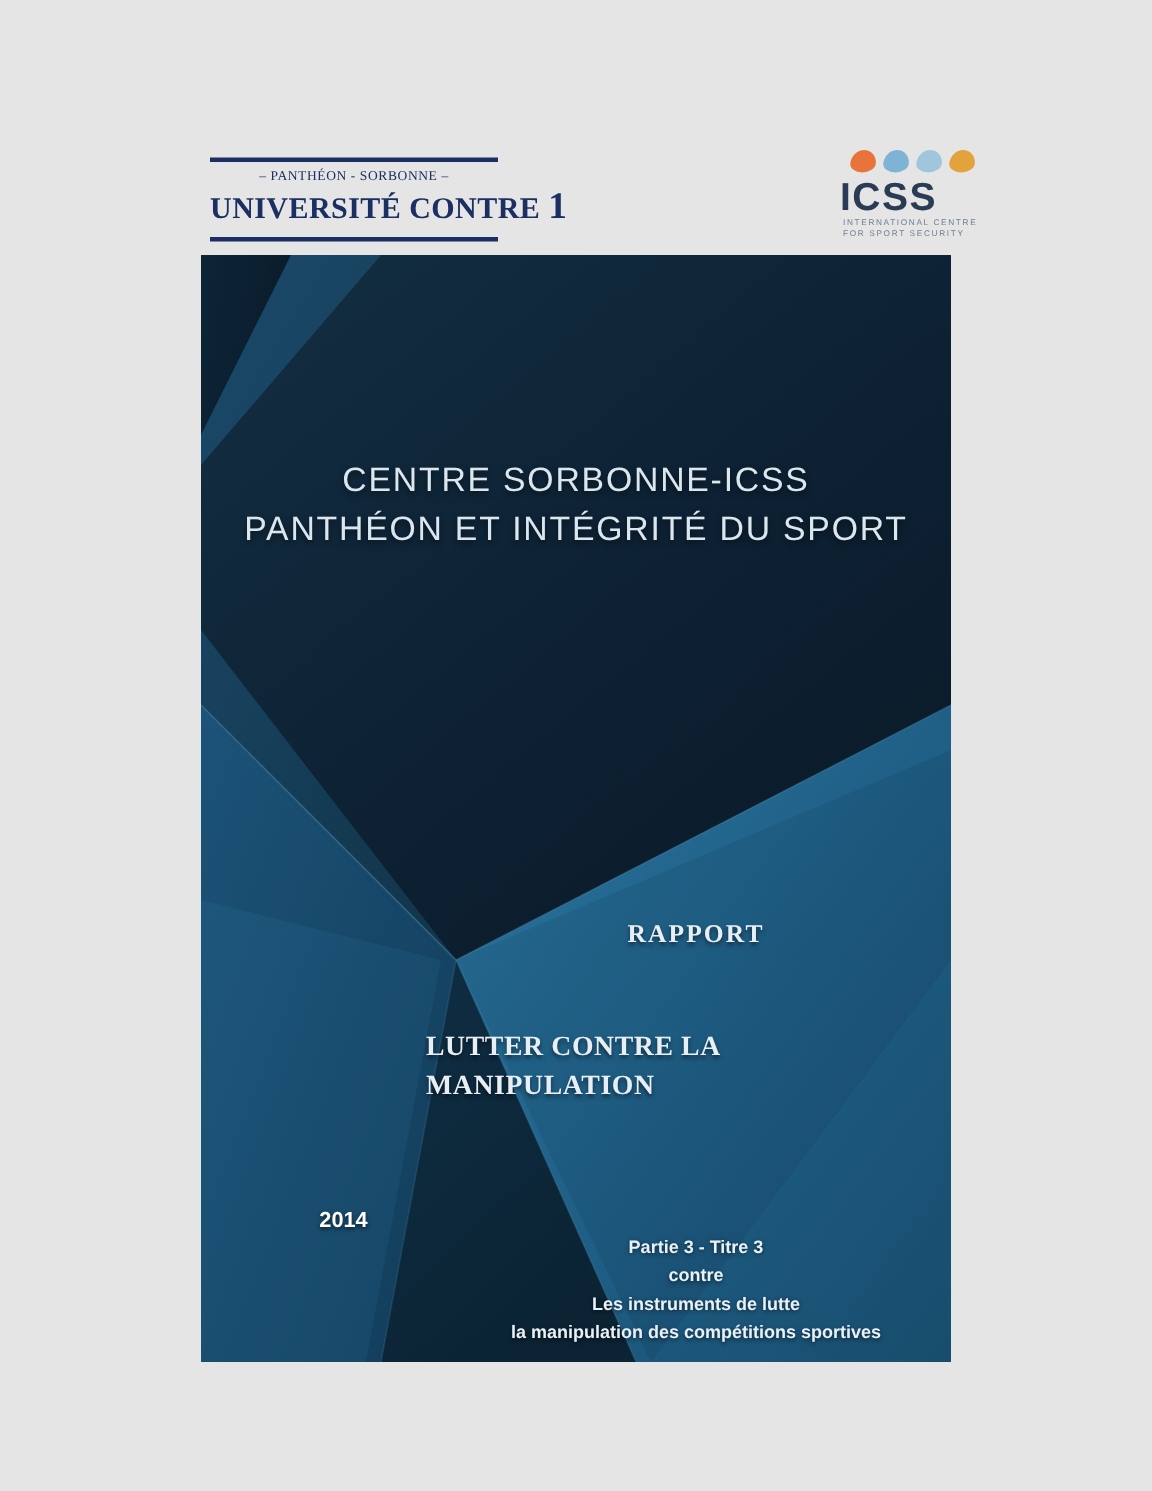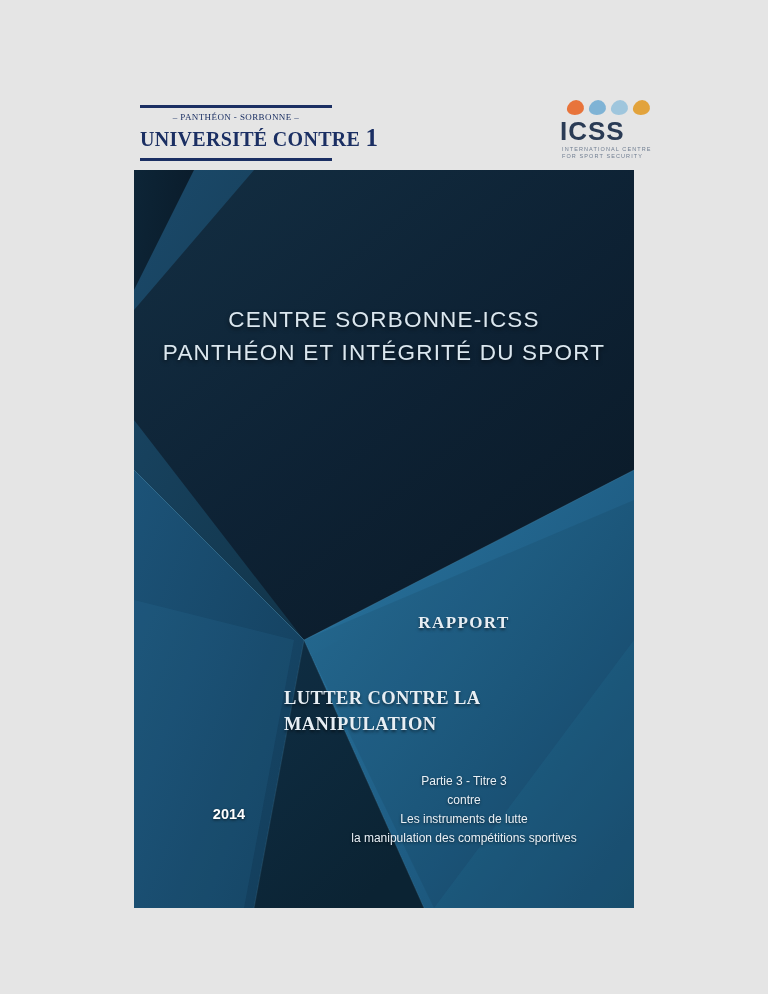--- a/index.html
+++ b/index.html
@@ -210,25 +210,25 @@
     font-weight: bold;
     font-size: 14.5px;
     line-height: 21px;
     color: #ffffff;
     text-shadow: 0 1px 3px rgba(0,0,0,0.6);
   }
 
   .subtitle-block {
     position: absolute;
     left: 160px;
-    top: 602px;
+    top: 652px;
     width: 340px;
     text-align: center;
     font-family: "Liberation Sans", sans-serif;
-    font-weight: normal;
+    font-weight: bold;
     font-size: 12px;
     line-height: 19px;
     color: #e9f0f6;
     text-shadow: 0 1px 3px rgba(0,0,0,0.55);
   }
 </style>
 </head>
 <body>
 
 <div class="page">

